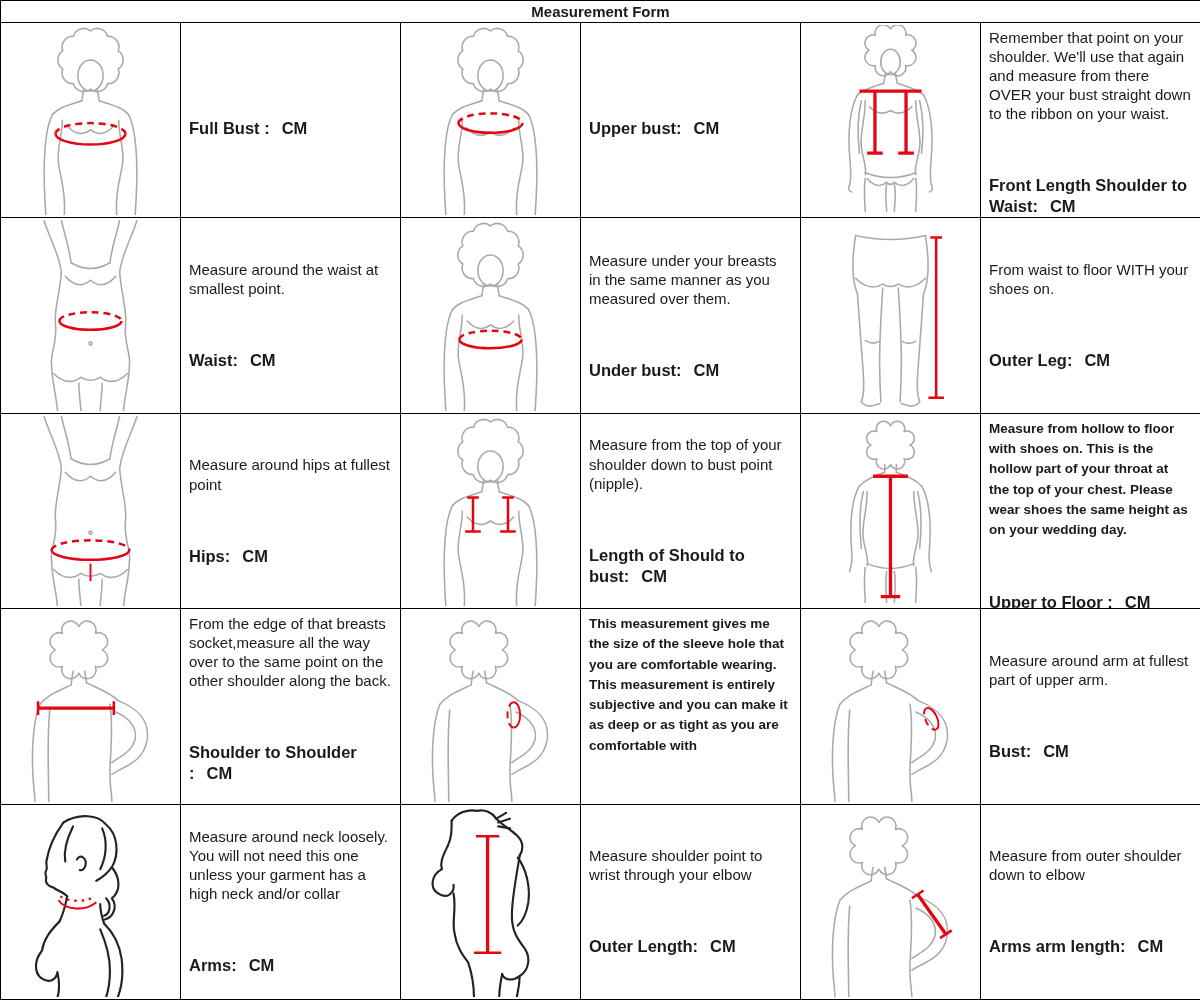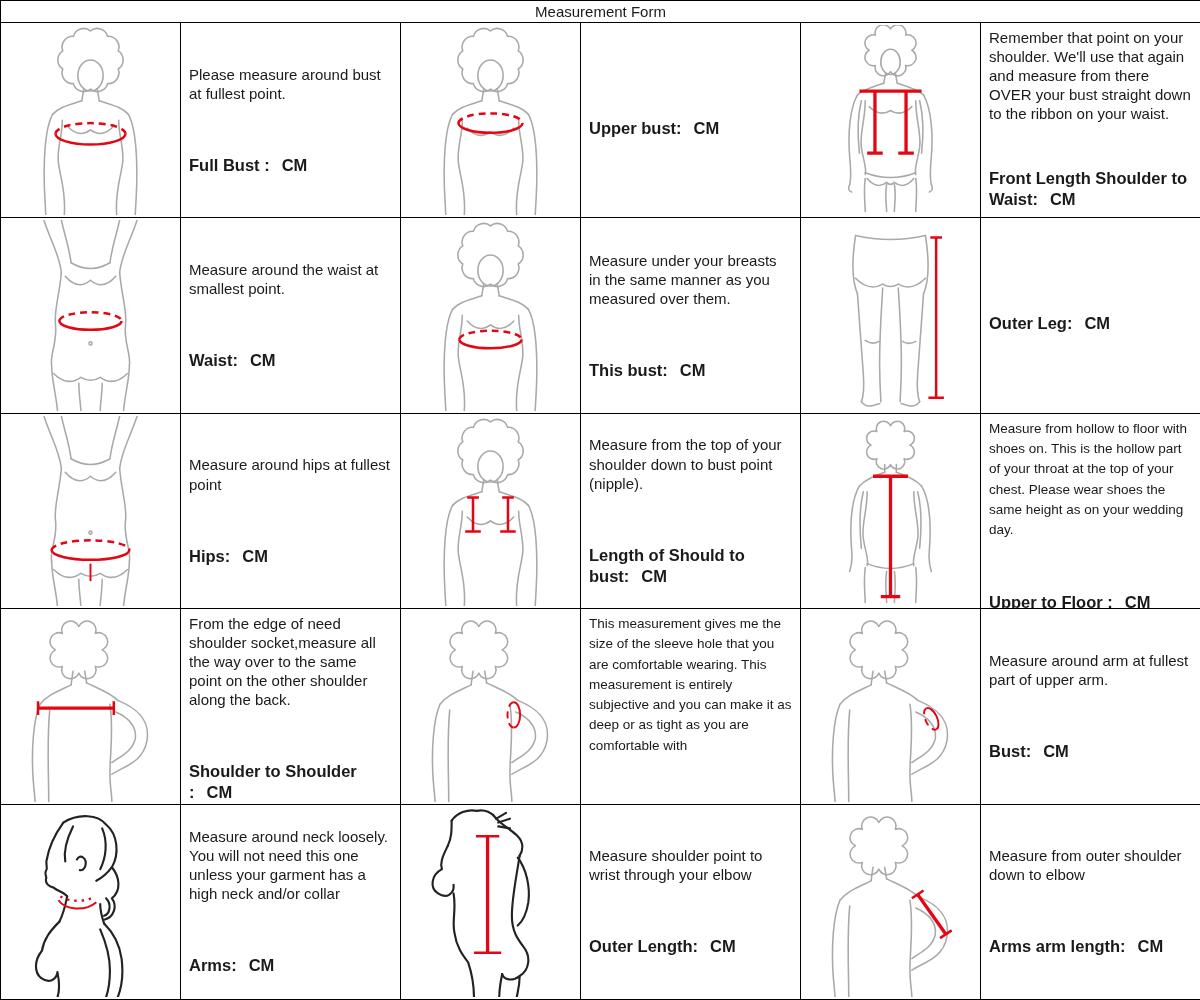--- a/index.html
+++ b/index.html
@@ -9,34 +9,34 @@
     width:1200px; height:1000px;
     display:grid;
     grid-template-columns:180px 220px 180px 220px 180px 220px;
     grid-template-rows:22px repeat(5, 1fr);
     border-top:1px solid #000; border-left:1px solid #000;
     background:#fff;
   }
   .titlebar {
     grid-column:1 / 7;
     display:flex; align-items:center; justify-content:center;
-    font-weight:normal; font-size:15px;
+    font-weight:bold; font-size:15px;
     border-right:1px solid #000; border-bottom:1px solid #000;
   }
   .cell { border-right:1px solid #000; border-bottom:1px solid #000; overflow:hidden; background:#fff; }
   .imgcell { padding:2px; }
   .txtcell {
     padding:5px 8px 5px 8px;
     display:flex; flex-direction:column; justify-content:center;
     font-size:15px; line-height:1.27;gap:36px;
   }
   .txtcell.txt-top { justify-content:flex-start; }
-  .txtcell.small .desc { font-size:13.5px; line-height:1.5; }
+  .txtcell.small .desc { font-size:13.5px; line-height:1.5;font-weight:bold; }
   .lbl { margin-top:16px; font-weight:bold; font-size:16.5px; }
-  .txtcell.gap0 .lbl { margin-top:9px; }
+  .txtcell.gap0 .lbl { margin-top:16px; }
   .unit { margin-left:12px; }
   .fig { display:block; width:100%; height:100%; }
   .g  { fill:none; stroke:#a9a9a9; stroke-width:1.6; stroke-linecap:round; stroke-linejoin:round; }
   .s  { fill:none; stroke:#222;    stroke-width:2.2; stroke-linecap:round; stroke-linejoin:round; }
   .r  { fill:none; stroke:#e30613; stroke-width:2.6; stroke-linecap:butt; }
   .rd { stroke-dasharray:7 5; }
   .rdot { stroke-dasharray:2.5 5; stroke-width:2.4; }
   .rt { stroke-width:3.4; }
   .rthin { stroke-width:2; }
 </style>
@@ -54,21 +54,20 @@
       <path class="g" d="M83,66 L81,78 M97,66 L99,78"></path>
       <path class="g" d="M81,78 C70,82 58,84 51,92 M99,78 C110,82 122,84 129,92"></path>
       <path class="g" d="M51,92 C43,106 41,142 43,178 L44,196 M129,92 C137,106 139,142 137,178 L136,196"></path>
       <path class="g" d="M61,98 C61,114 55,128 57,142 C59,158 65,172 63,196 M119,98 C119,114 125,128 123,142 C121,158 115,172 117,196"></path>
       <path class="g" d="M66,104 Q78,117 90,108 M90,108 Q102,117 114,104"></path>
       <path class="r" d="M54,112 A36,11 0 0 0 126,112"></path>
       <path class="r rd" d="M54,112 A36,11 0 0 1 126,112"></path>
     </svg>
   </div>
   <div class="cell txtcell">
-    <div class="desc">Please measure around bust at fullest point.</div>
     <div class="lbl"><span>Full Bust :</span><span class="unit">CM</span></div>
   </div>
 
   <div class="cell imgcell">
     <svg class="fig" viewBox="0 0 180 196">
       <path class="g" d="M90,6 A11,11 0 0 1 107.6,11.7 A11,11 0 0 1 118.5,26.7 A11,11 0 0 1 118.5,45.3 A11,11 0 0 1 107.6,60.3 A11,11 0 0 1 90,66 A11,11 0 0 1 72.4,60.3 A11,11 0 0 1 61.5,45.3 A11,11 0 0 1 61.5,26.7 A11,11 0 0 1 72.4,11.7 A11,11 0 0 1 90,6 Z"></path>
       <ellipse class="g" cx="90" cy="52" rx="13" ry="16"></ellipse>
       <path class="g" d="M83,66 L81,78 M97,66 L99,78"></path>
       <path class="g" d="M81,78 C70,82 58,84 51,92 M99,78 C110,82 122,84 129,92"></path>
       <path class="g" d="M51,92 C43,106 41,142 43,178 L44,196 M129,92 C137,106 139,142 137,178 L136,196"></path>
@@ -131,36 +130,37 @@
       <path class="g" d="M81,78 C70,82 58,84 51,92 M99,78 C110,82 122,84 129,92"></path>
       <path class="g" d="M51,92 C43,106 41,142 43,178 L44,196 M129,92 C137,106 139,142 137,178 L136,196"></path>
       <path class="g" d="M61,98 C61,114 55,128 57,142 C59,158 65,172 63,196 M119,98 C119,114 125,128 123,142 C121,158 115,172 117,196"></path>
       <path class="g" d="M66,104 Q78,117 90,108 M90,108 Q102,117 114,104"></path>
       <path class="r" d="M58,123 A32,9 0 0 0 122,123"></path>
       <path class="r rd" d="M58,123 A32,9 0 0 1 122,123"></path>
     </svg>
   </div>
   <div class="cell txtcell">
     <div class="desc">Measure under your breasts in the same manner as you measured over them.</div>
-    <div class="lbl"><span>This bust:</span><span class="unit">CM</span></div>
+    <div class="lbl"><span>Under bust:</span><span class="unit">CM</span></div>
   </div>
 
   <div class="cell imgcell">
     <svg class="fig" viewBox="0 0 180 196">
       <path class="g" d="M54,16 Q90,24 126,16"></path>
       <path class="g" d="M54,16 C50,42 50,62 56,76 M126,16 C130,42 130,62 124,76"></path>
       <path class="g" d="M54,60 Q68,74 82,66 M126,60 Q112,74 98,66 M82,66 Q90,71 98,66"></path>
       <path class="g" d="M56,76 C58,106 60,132 62,158 C63,172 62,182 60,187 M124,76 C122,106 120,132 118,158 C117,172 118,182 120,187"></path>
       <path class="g" d="M82,70 C80,102 78,132 79,158 C79,170 80,180 80,187 M98,70 C100,102 102,132 101,158 C101,170 100,180 100,187"></path>
       <path class="g" d="M60,187 Q64,193 72,191 L79,189 M120,187 Q116,193 108,191 L101,189"></path>
       <path class="g" d="M64,124 q7,5 14,1 M102,125 q7,4 14,0"></path>
       <path class="r" d="M137,18 L137,183 M131,18 L143,18 M129,183 L145,183"></path>
     </svg>
   </div>
   <div class="cell txtcell">
+    <div class="desc">From waist to floor WITH your shoes on.</div>
     <div class="lbl"><span>Outer Leg:</span><span class="unit">CM</span></div>
   </div>
 
   <div class="cell imgcell">
     <svg class="fig" viewBox="0 0 180 196">
       <path class="g" d="M42,0 C50,24 58,36 60,54 M60,0 C64,18 68,28 70,44 M138,0 C130,24 122,36 120,54 M120,0 C116,18 112,28 110,44"></path>
       <path class="g" d="M70,44 Q90,56 110,44"></path>
       <path class="g" d="M64,58 Q77,73 90,62 M90,62 Q103,73 116,58"></path>
       <path class="g" d="M60,54 C58,78 52,94 54,108 C56,126 48,138 50,150 M120,54 C122,78 128,94 126,108 C124,126 132,138 130,150"></path>
       <path class="g" d="M50,150 C50,164 54,176 56,196 M130,150 C130,164 126,176 124,196"></path>
@@ -219,21 +219,21 @@
       <path class="g" d="M72,62 L70,76 M84,62 L86,74"></path>
       <path class="g" d="M70,76 C58,82 46,86 38,96 M86,74 C98,80 110,84 118,92"></path>
       <path class="g" d="M38,96 C31,112 29,144 31,174 L33,196 M48,102 C45,134 47,166 47,196"></path>
       <path class="g" d="M118,92 C138,100 152,112 148,134 C144,156 124,160 112,168 M116,104 C130,110 138,120 136,132 C132,146 120,150 112,156"></path>
       <path class="g" d="M110,96 C114,122 110,146 110,168 C110,180 112,190 112,196"></path>
       <path class="r rt" d="M36,100 L114,100"></path>
       <path class="r" d="M36,93 L36,107 M114,93 L114,107"></path>
     </svg>
   </div>
   <div class="cell txtcell txt-top">
-    <div class="desc">From the edge of need shoulder socket,measure all the way over to the same point on the other shoulder along the back.</div>
+    <div class="desc">From the edge of that breasts socket,measure all the way over to the same point on the other shoulder along the back.</div>
     <div class="lbl"><span>Shoulder to Shoulder :</span><span class="unit">CM</span></div>
   </div>
 
   <div class="cell imgcell">
     <svg class="fig" viewBox="0 0 180 196">
       <path class="g" d="M78,16 A9,9 0 0 1 95,23 A9,9 0 0 1 102,40 A9,9 0 0 1 95,57 A9,9 0 0 1 78,64 A9,9 0 0 1 61,57 A9,9 0 0 1 54,40 A9,9 0 0 1 61,23 A9,9 0 0 1 78,16 Z"></path>
       <path class="g" d="M72,62 L70,76 M84,62 L86,74"></path>
       <path class="g" d="M70,76 C58,82 46,86 38,96 M86,74 C98,80 110,84 118,92"></path>
       <path class="g" d="M38,96 C31,112 29,144 31,174 L33,196 M48,102 C45,134 47,166 47,196"></path>
       <path class="g" d="M118,92 C138,100 152,112 148,134 C144,156 124,160 112,168 M116,104 C130,110 138,120 136,132 C132,146 120,150 112,156"></path>

